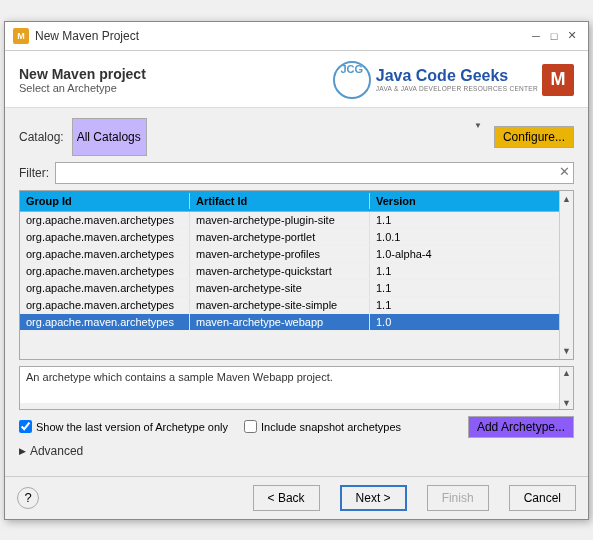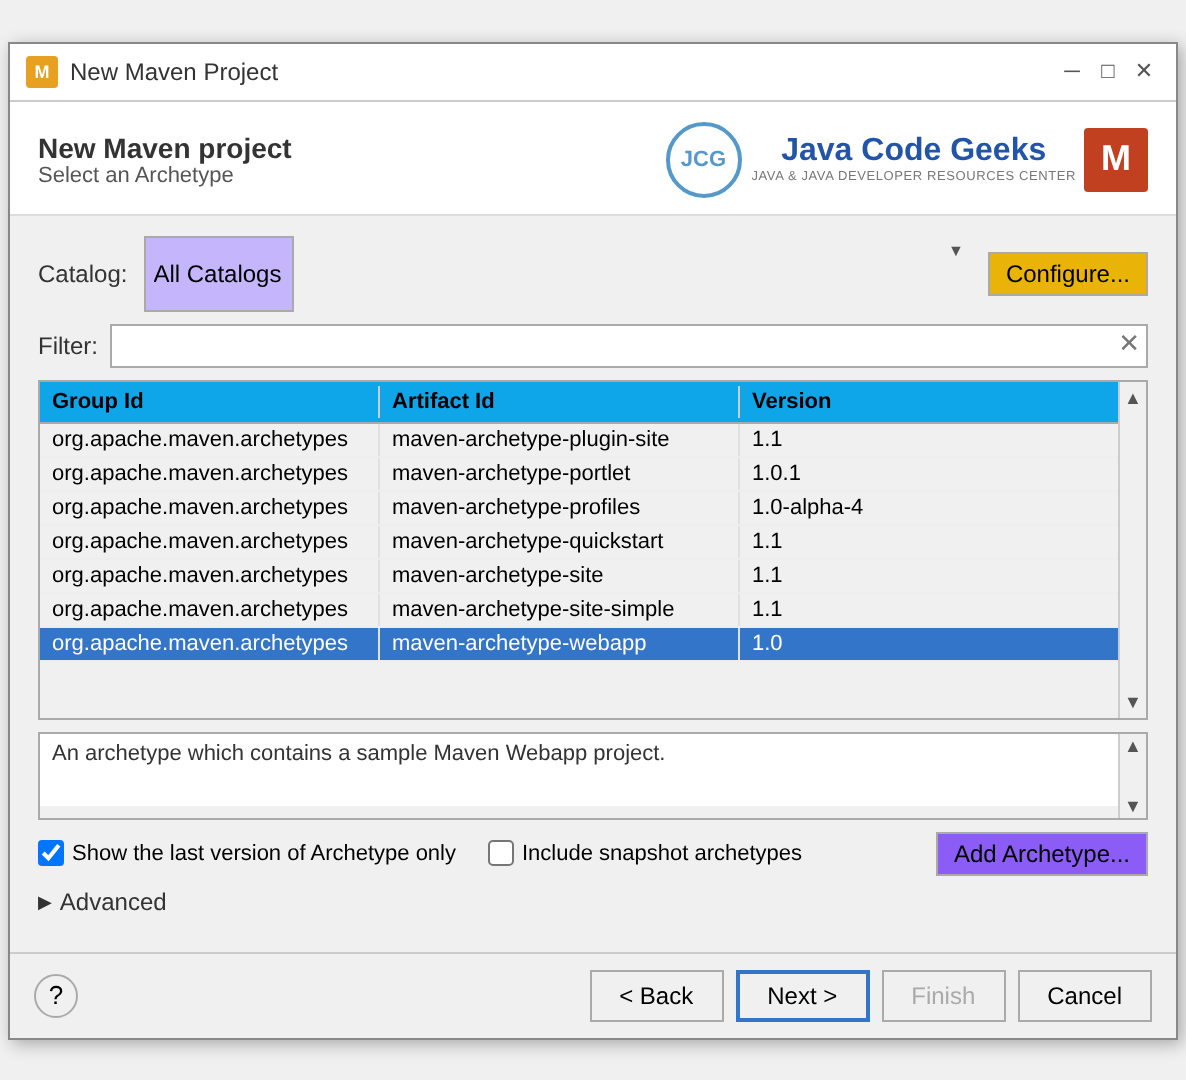--- a/index.html
+++ b/index.html
@@ -264,21 +264,21 @@
       border: 1px solid #aaa;
       background: #f0f0f0;
       font-size: 13px;
       cursor: pointer;
       display: flex;
       align-items: center;
       justify-content: center;
     }
     .bottom-right {
       display: flex;
-      gap: 6px;
+      gap: 20px;
     }
     .nav-btn {
       height: 26px;
       padding: 0 14px;
       background: #f0f0f0;
       border: 1px solid #aaa;
       font-size: 12px;
       cursor: pointer;
     }
     .nav-btn.active {
@@ -315,21 +315,21 @@
       color: #555;
       cursor: pointer;
       line-height: 14px;
     }
     .jcg-circle {
       width: 38px;
       height: 38px;
       border: 2px solid #5599cc;
       border-radius: 50%;
       display: flex;
-      align-items: center;
+      align-items: flex-start;
       justify-content: center;
       font-size: 12px;
       font-weight: bold;
       color: #5599cc;
     }
   </style>
 </head>
 <body>
 
 <div class="window">
@@ -354,21 +354,21 @@
   <div class="header-section">
     <div class="header-text">
       <h2>New Maven project</h2>
       <p>Select an Archetype</p>
     </div>
     <div class="header-logo">
       <div style="display:flex;align-items:center;gap:2px;">
         <div class="jcg-circle">
           <span style="font-size:11px;font-weight:bold;">JCG</span>
         </div>
-        <div style="display:flex;flex-direction:column;margin-left:3px;text-align:center;">
+        <div style="display:flex;flex-direction:column;margin-left:3px;">
           <span style="font-size:16px;font-weight:bold;color:#2255aa;">Java Code Geeks</span>
           <span style="font-size:6.5px;color:#777;letter-spacing:0.3px;">JAVA &amp; JAVA DEVELOPER RESOURCES CENTER</span>
         </div>
       </div>
       <div class="maven-m">M</div>
     </div>
   </div>
 
   <div class="main-content">
 

